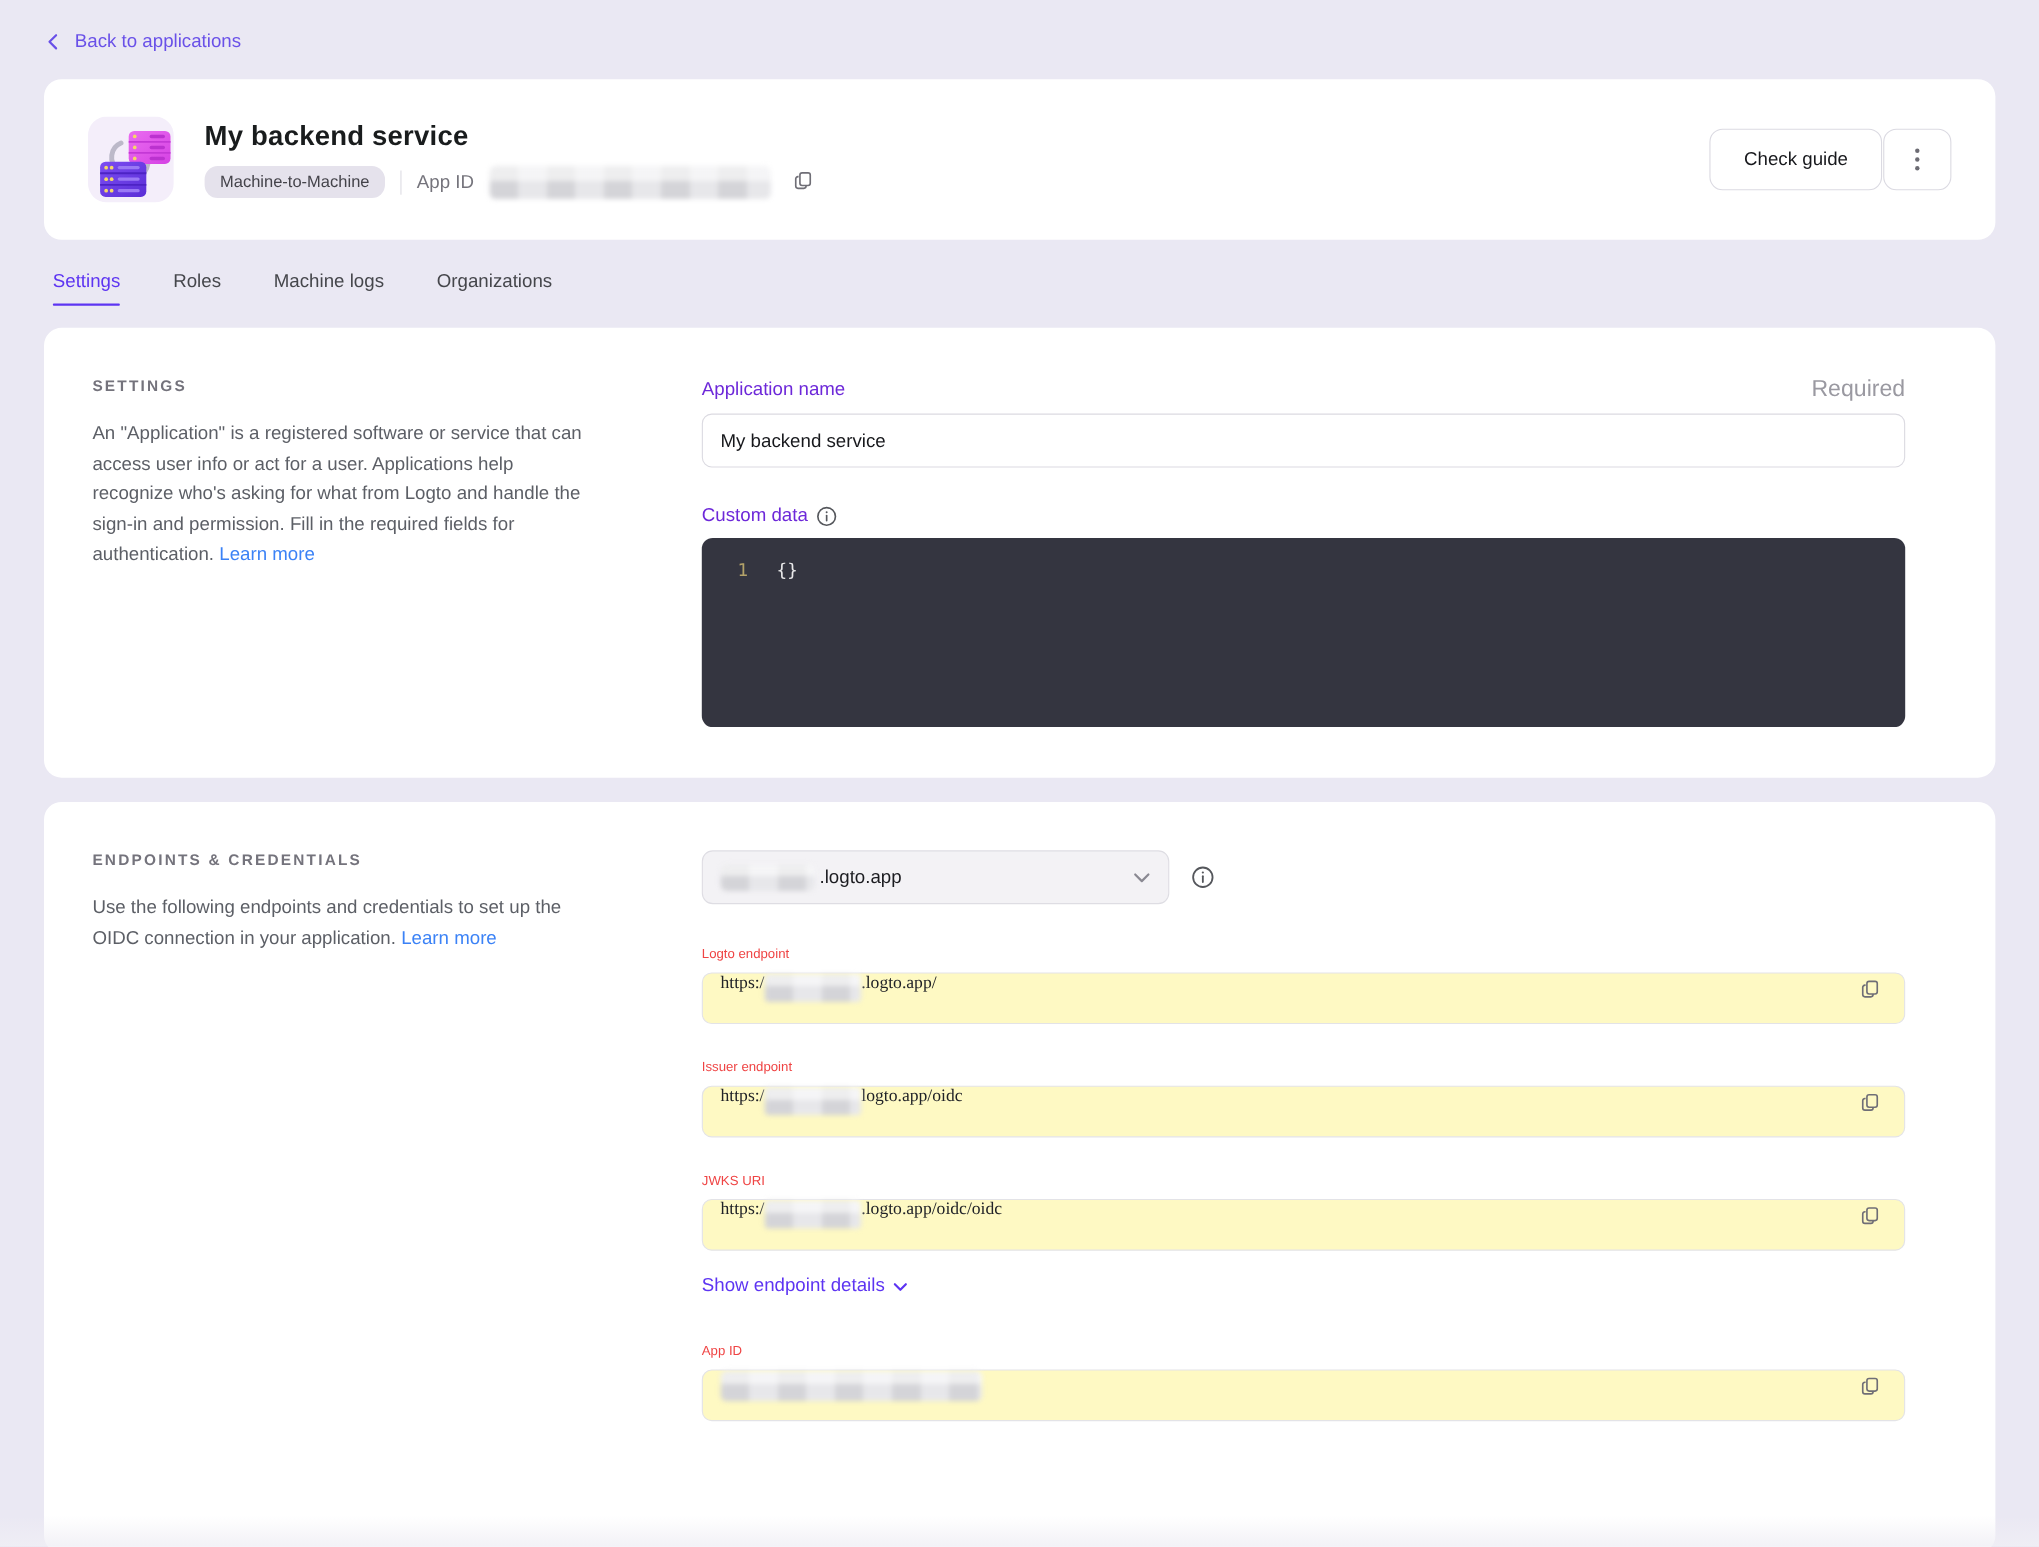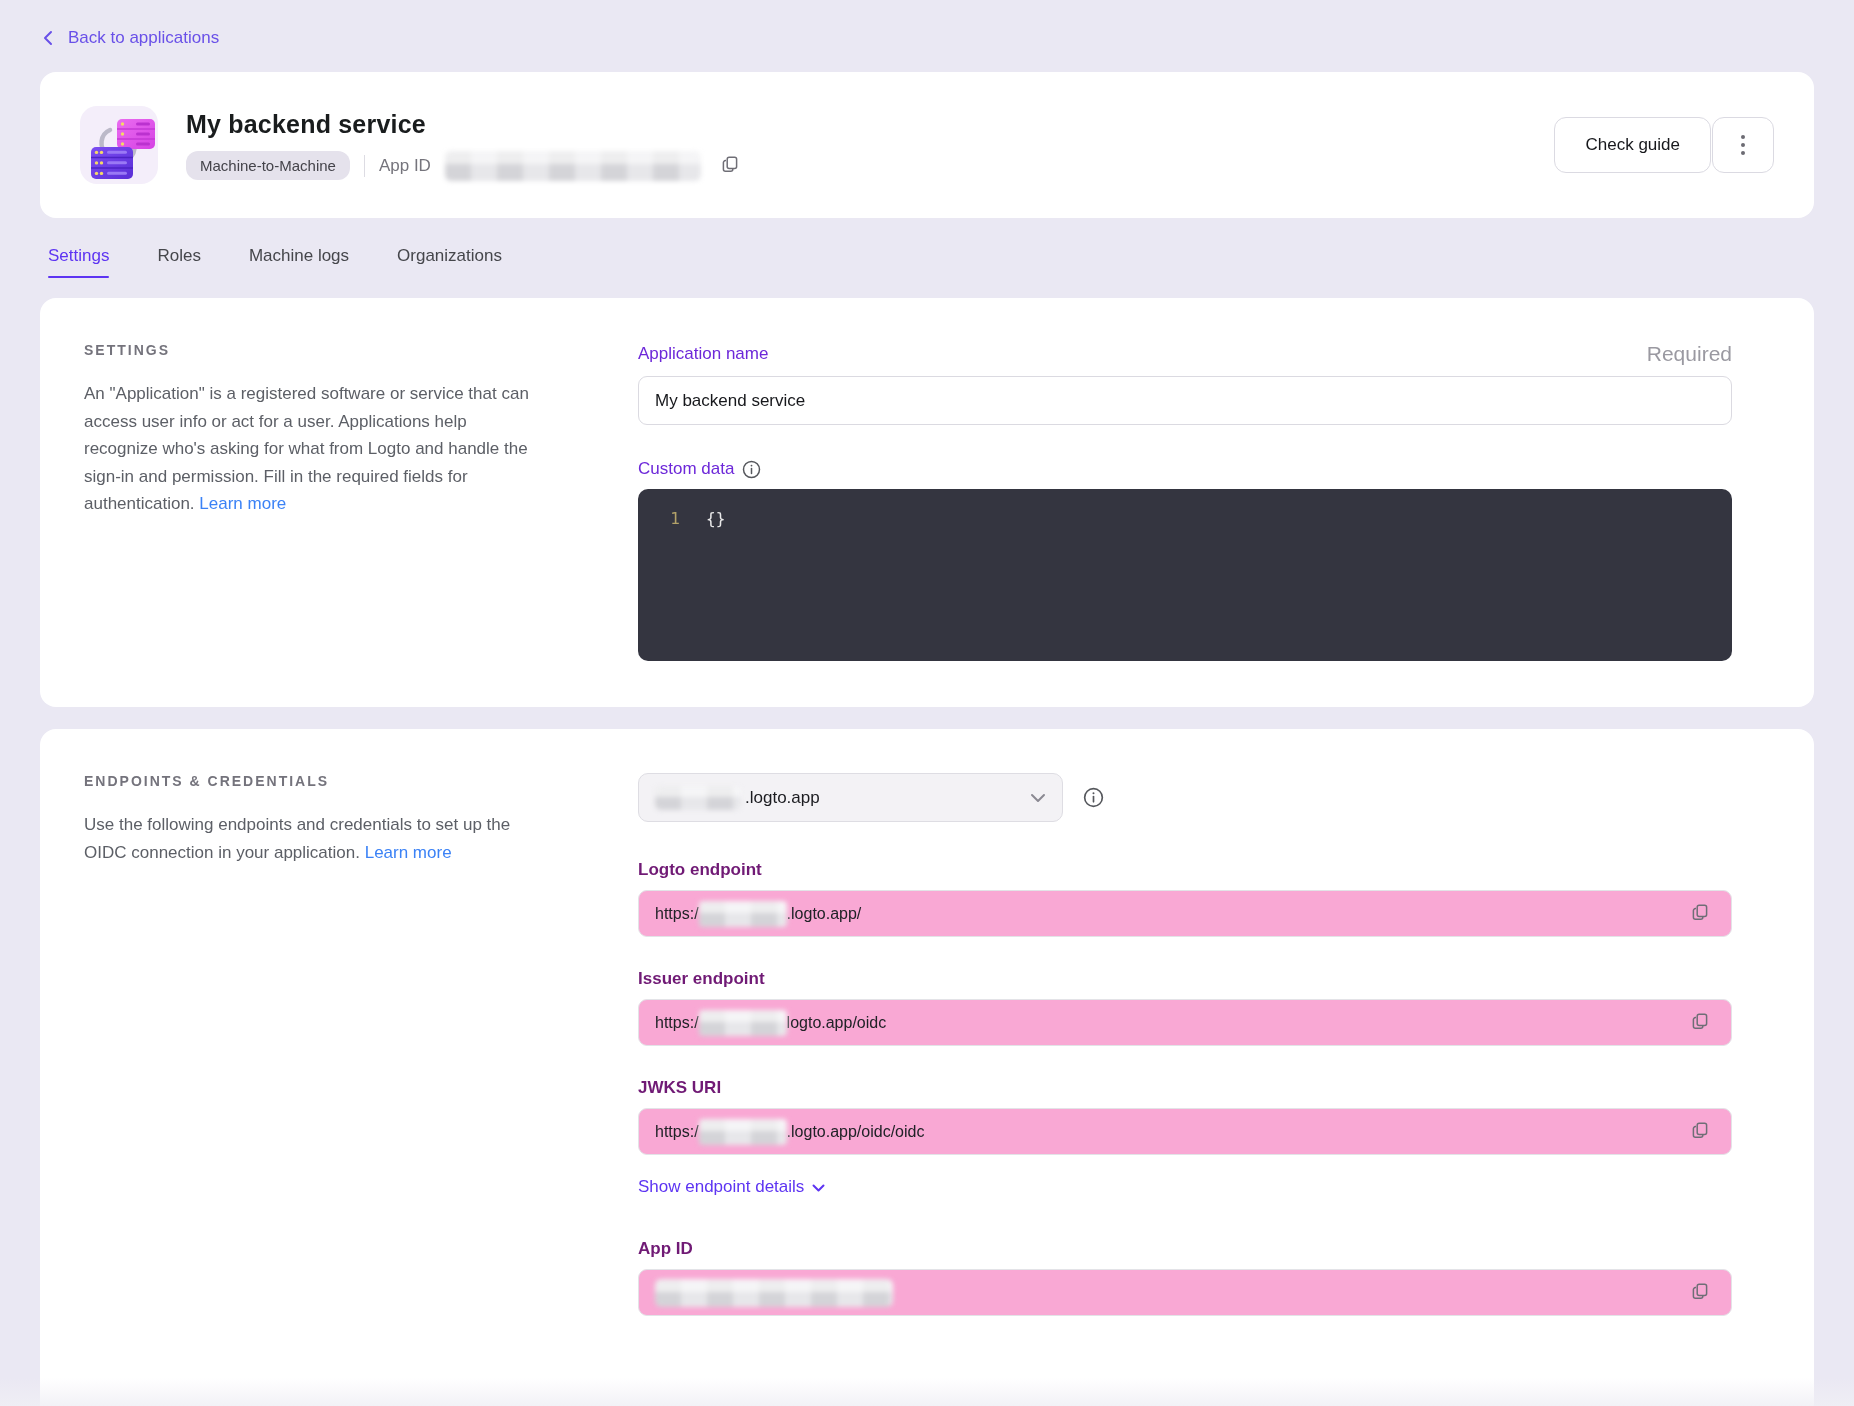--- a/index.html
+++ b/index.html
@@ -122,25 +122,25 @@
   
   .domain-row { display: flex; align-items: center; gap: 20px; margin-bottom: 38px; }
   .domain-select {
     width: 425px; height: 49px; background: #f3f2f5; border: 1px solid #deddE3;
     border-radius: 10px; display: flex; align-items: center; gap: 2px;
     padding: 0 16px; cursor: pointer; font-size: 17px; color: #1b1c20;
   }
   .redacted.domain-chip { width: 86px; height: 24px; margin-right: 2px; }
   .select-chevron { margin-left: auto; color: #8a8992; display: inline-flex; }
 
-  .ep-label { font-size: 17px; font-weight: 700; color: #701a75; margin: 32px 0 10px; }
+  .ep-label { font-size: 12px; font-weight: 400; color: #ef4444; margin: 32px 0 10px; }
   .readonly-field {
-    background: #f9a8d4; border: 1px solid #e3e3e7; border-radius: 9px;
-    height: 47px; display: flex; align-items: center; padding: 0 16px;
-    font-family: Liberation Sans, sans-serif; font-size: 16px; color: #202227;
+    background: #fef9c3; border: 1px solid #e3e3e7; border-radius: 9px;
+    height: 47px; display: flex; padding: 0 16px;
+    font-family: Liberation Serif, serif; font-size: 16px; color: #202227;
   }
   .readonly-field .copy-btn { margin-left: auto; }
   .redacted.ep-chip { width: 88px; height: 26px; border-radius: 4px; }
   .redacted.bigid-chip { width: 238px; height: 28px; }
 
   .show-details {
     display: inline-flex; align-items: center; gap: 8px;
     color: #5d34f2; font-size: 17px; font-weight: 500; cursor: pointer;
     margin-top: 22px;
   }

